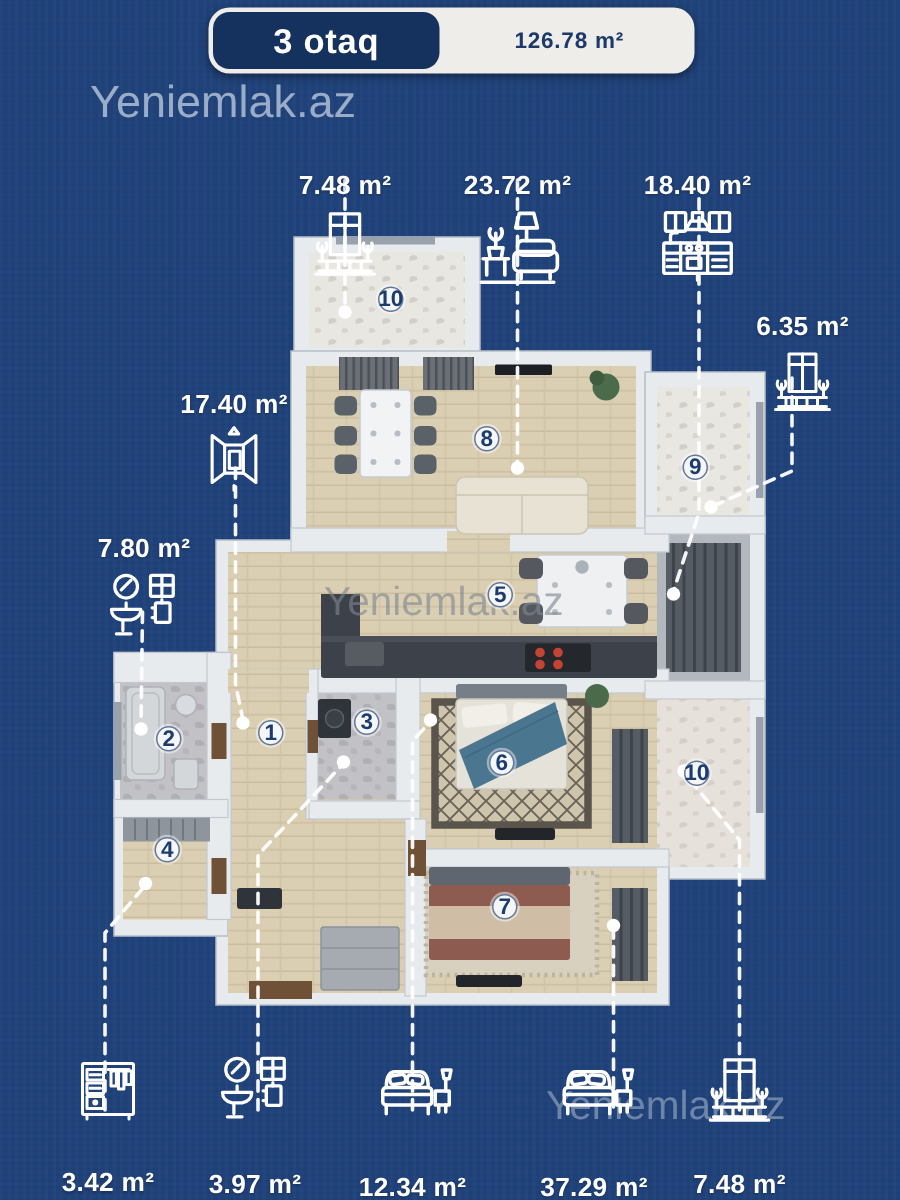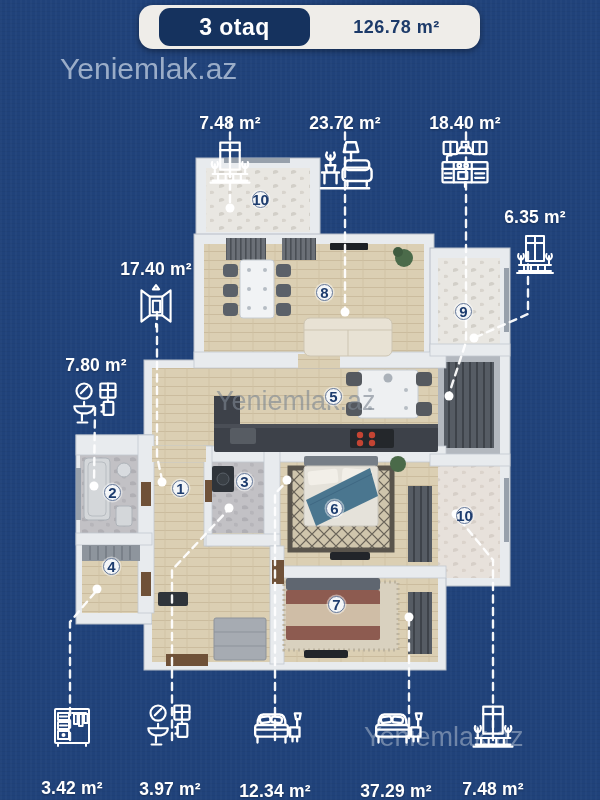--- a/index.html
+++ b/index.html
@@ -10,30 +10,29 @@
       repeating-linear-gradient(90deg, rgba(255,255,255,.018) 0 2px, rgba(255,255,255,0) 2px 5px),
       repeating-linear-gradient(0deg, rgba(0,0,0,.035) 0 1px, rgba(0,0,0,0) 1px 4px);
     font-family:"Liberation Sans",sans-serif;
   }
   .plan-svg{position:absolute;left:0;top:0;}
   
   .header{
     position:absolute;left:139px;top:5px;width:324px;height:44px;
     background:#efede9;border-radius:14px;display:flex;align-items:stretch;
     box-shadow:0 2px 6px rgba(0,0,0,.4);
-    padding-left:17px;
   }
   .header-dark{
     width:151px;margin:3px;background:#15325e;border-radius:11px;
     display:flex;align-items:center;justify-content:center;
     color:#ffffff;font-size:23px;font-weight:bold;letter-spacing:.5px;
   }
   .header-light{
     flex:1;display:flex;align-items:center;justify-content:center;
-    color:#1c3a69;font-size:18px;font-weight:bold;letter-spacing:.5px;
+    color:#1c3a69;font-size:15px;font-weight:bold;letter-spacing:.5px;
   }
   
   .label{
     position:absolute;width:94px;display:flex;flex-direction:column;
     align-items:center;gap:1px;color:#ffffff;text-align:center;
   }
   .label .val{font-size:17.5px;font-weight:bold;letter-spacing:.2px;text-shadow:0 1px 2px rgba(0,0,0,.3);margin-top:27px;}
   .icon{stroke:#ffffff;fill:none;stroke-width:2;stroke-linecap:round;stroke-linejoin:round;}
   
   .marker{

